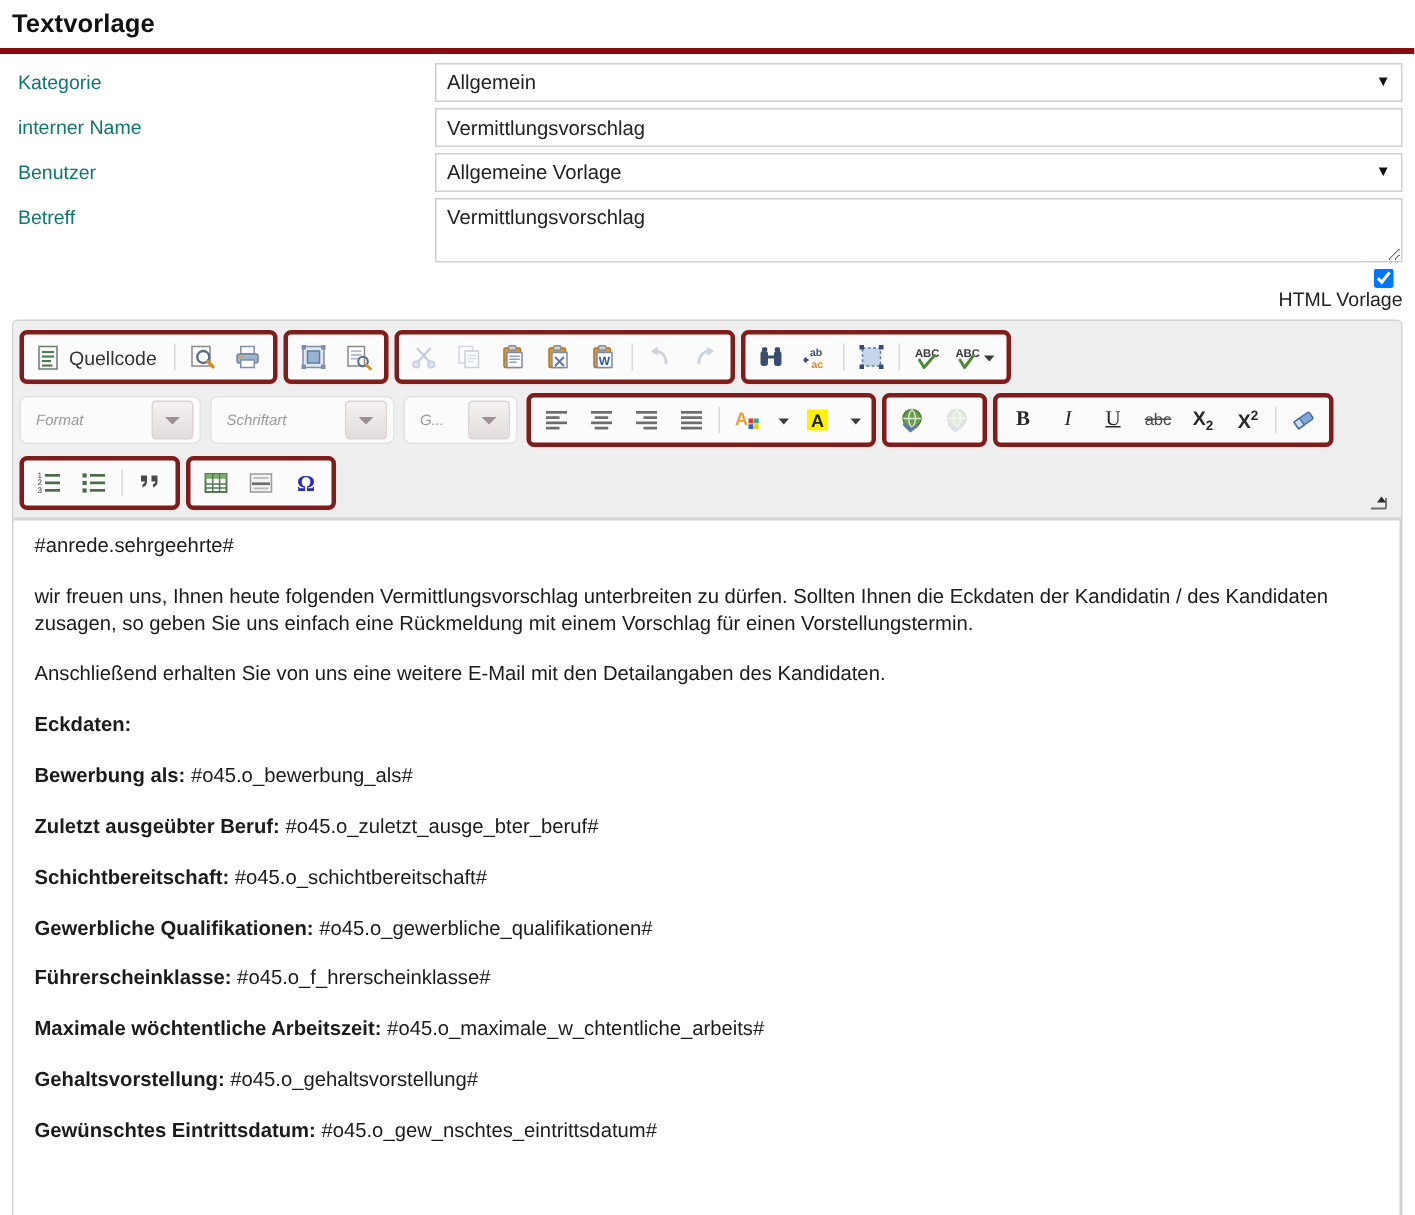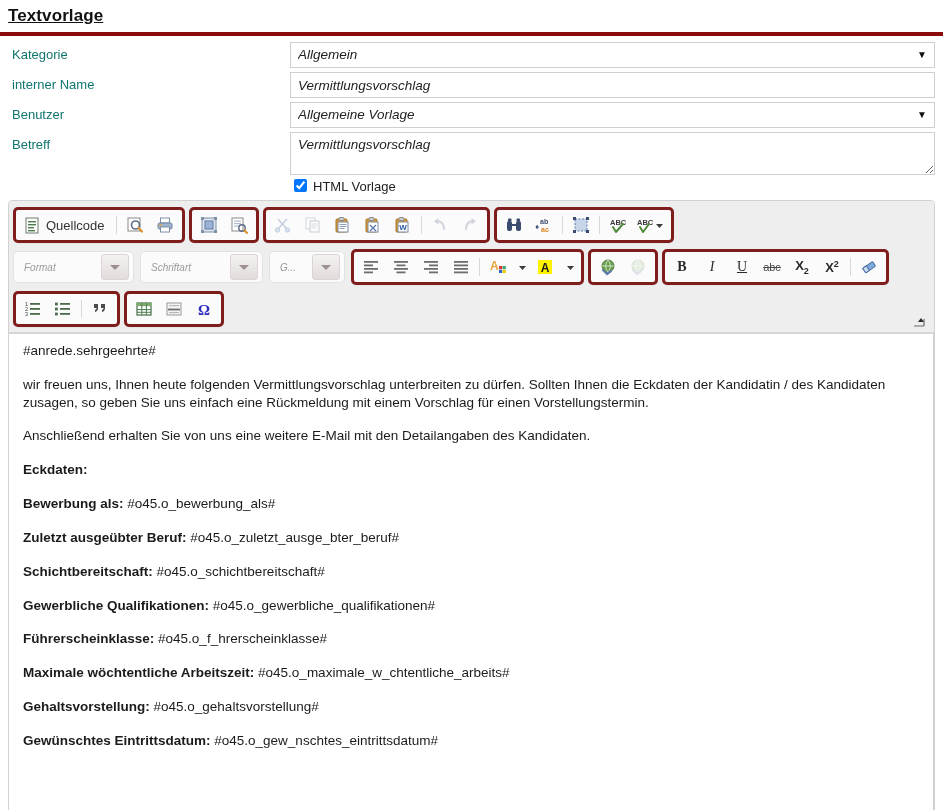--- a/index.html
+++ b/index.html
@@ -8,21 +8,20 @@
     background:#ffffff;
     font-family:"Liberation Sans","DejaVu Sans",sans-serif;
     font-size:13px;color:#222;
     -webkit-font-smoothing:antialiased;
   }
   
   .page-title{
     font-size:17px;font-weight:bold;color:#111;
     padding:6px 0 6px 8px;margin:0;
     letter-spacing:.1px;
-    text-decoration:underline;
   }
   .title-rule{
     height:4px;background:#8a0b0b;width:100%;margin:0 0 6px 0;
   }
   
   .form{
     padding:0 8px 0 8px;
   }
   .form-row{
     display:flex;align-items:flex-start;margin-bottom:4px;
@@ -36,39 +35,39 @@
   .field-wrap{flex:1 1 auto;position:relative;}
   .ctl{
     width:100%;box-sizing:border-box;
     border:1px solid #cfcfcf;background:#fff;
     font-family:"Liberation Sans","DejaVu Sans",sans-serif;
     font-size:13.5px;color:#222;
     height:26px;line-height:24px;
     padding:0 24px 0 7px;
     border-radius:0;outline:none;
     display:block;
-    font-style:italic;
   }
   .ctl.text{padding-right:7px;}
   select.ctl{
     -webkit-appearance:none;appearance:none;
     background:#fff;cursor:pointer;
   }
   .sel-arrow{
     position:absolute;right:8px;top:50%;
     transform:translateY(-50%);
     font-size:10px;color:#111;pointer-events:none;line-height:1;
   }
   textarea.ctl{
     height:43px;resize:vertical;padding-top:3px;line-height:18px;
     overflow:hidden;
   }
   .check-row{
-    display:flex;align-items:flex-start;margin:4px 0 6px 0;
+    display:flex;align-items:flex-end;margin:4px 0 6px 0;
     padding-left:286px;
+    flex-direction:column;
   }
   .check-row input{margin:0 6px 0 0;width:13px;height:13px;}
   .check-row label{font-size:13px;color:#222;}
 
   
   .cke{
     margin:0 8px;
     border:1px solid #d1d1d1;
     border-radius:4px;
     background:#f7f7f7;

